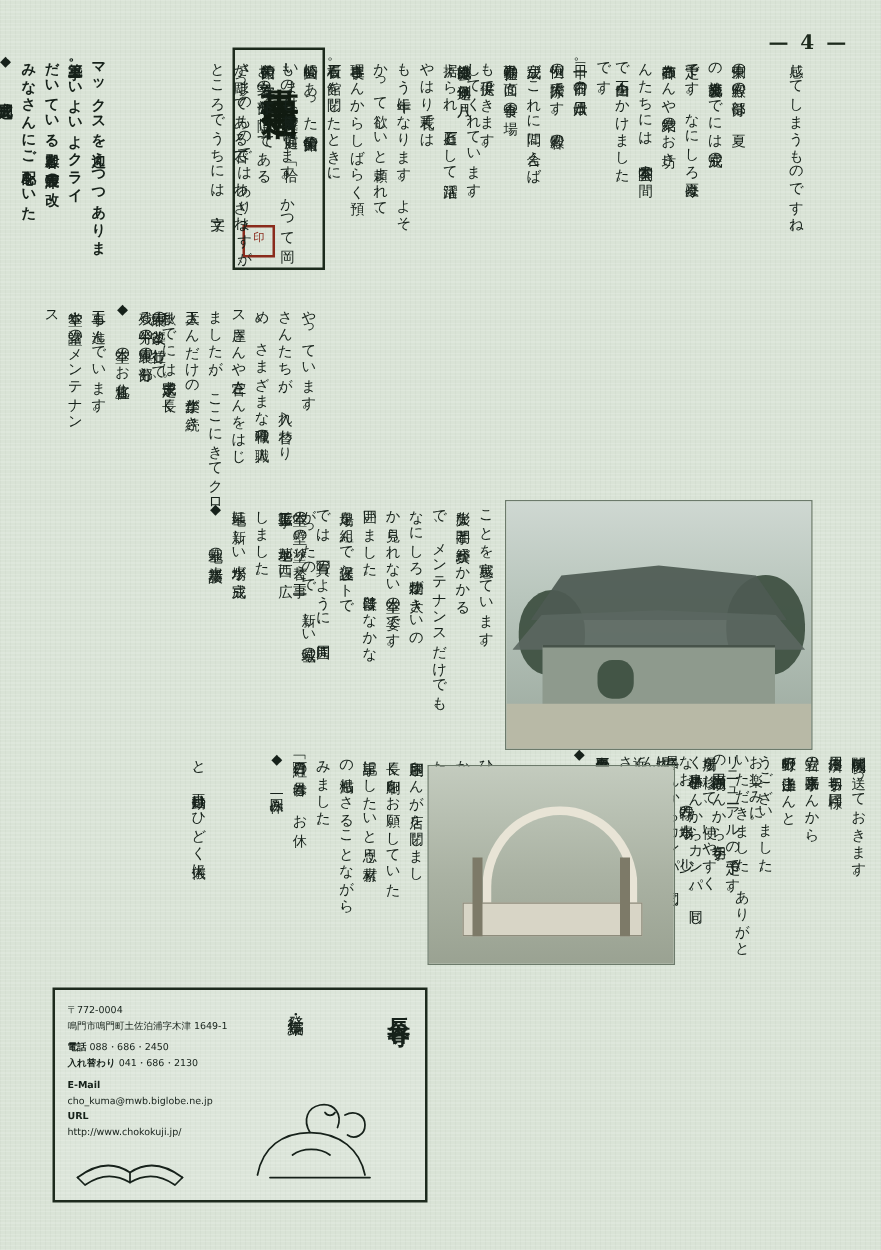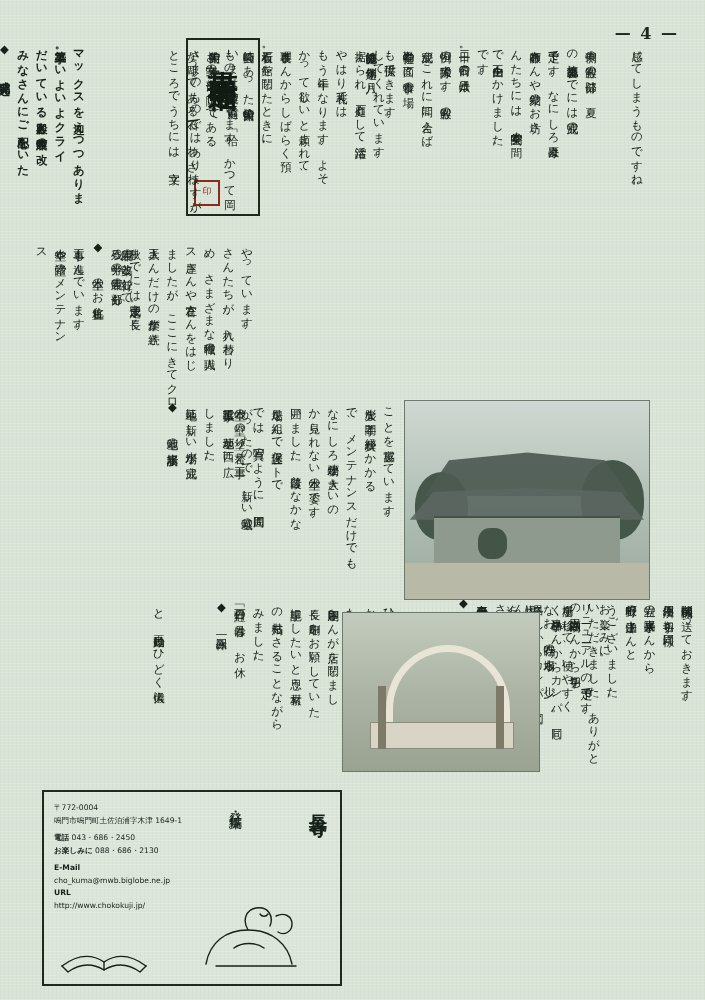--- a/index.html
+++ b/index.html
@@ -193,21 +193,21 @@
     width: 8px;
     background: #7d7a68;
   }
 
   
   .infobox {
     position: absolute;
     left: 42px;
     top: 790px;
     width: 300px;
-    height: 196px;
+    height: 172px;
     border: 2px solid #1d2a1d;
     box-sizing: border-box;
     background: rgba(255,255,255,0.10);
   }
   .infobox .addr {
     position: absolute;
     left: 10px;
     top: 10px;
     width: 150px;
     font-family: "DejaVu Sans", sans-serif;
@@ -412,25 +412,25 @@
       <div class="cons-post" style="right:18%; top:46%; height:40%;"></div>
     </div>
 
     <div class="infobox">
       <div class="addr">
         <div>〒772-0004</div>
         <div>鳴門市鳴門町土佐泊浦字木津 1649-1</div>
         <div style="height:5px"></div>
         <div>
           <span class="line-bold">電話</span>
-          <span>043・686・2450</span>
+          <span>088・686・2450</span>
         </div>
         <div>
-          <span class="line-bold">お楽しみに</span>
-          <span>088・686・2130</span>
+          <span class="line-bold">入れ替わり</span>
+          <span>041・686・2130</span>
         </div>
         <div style="height:5px"></div>
         <div class="line-bold">E-Mail</div>
         <div>cho_kuma@mwb.biglobe.ne.jp</div>
         <div class="line-bold">URL</div>
         <div>http://www.chokokuji.jp/</div>
       </div>
 
       <div class="temple-name">
         <span>長谷寺</span>

